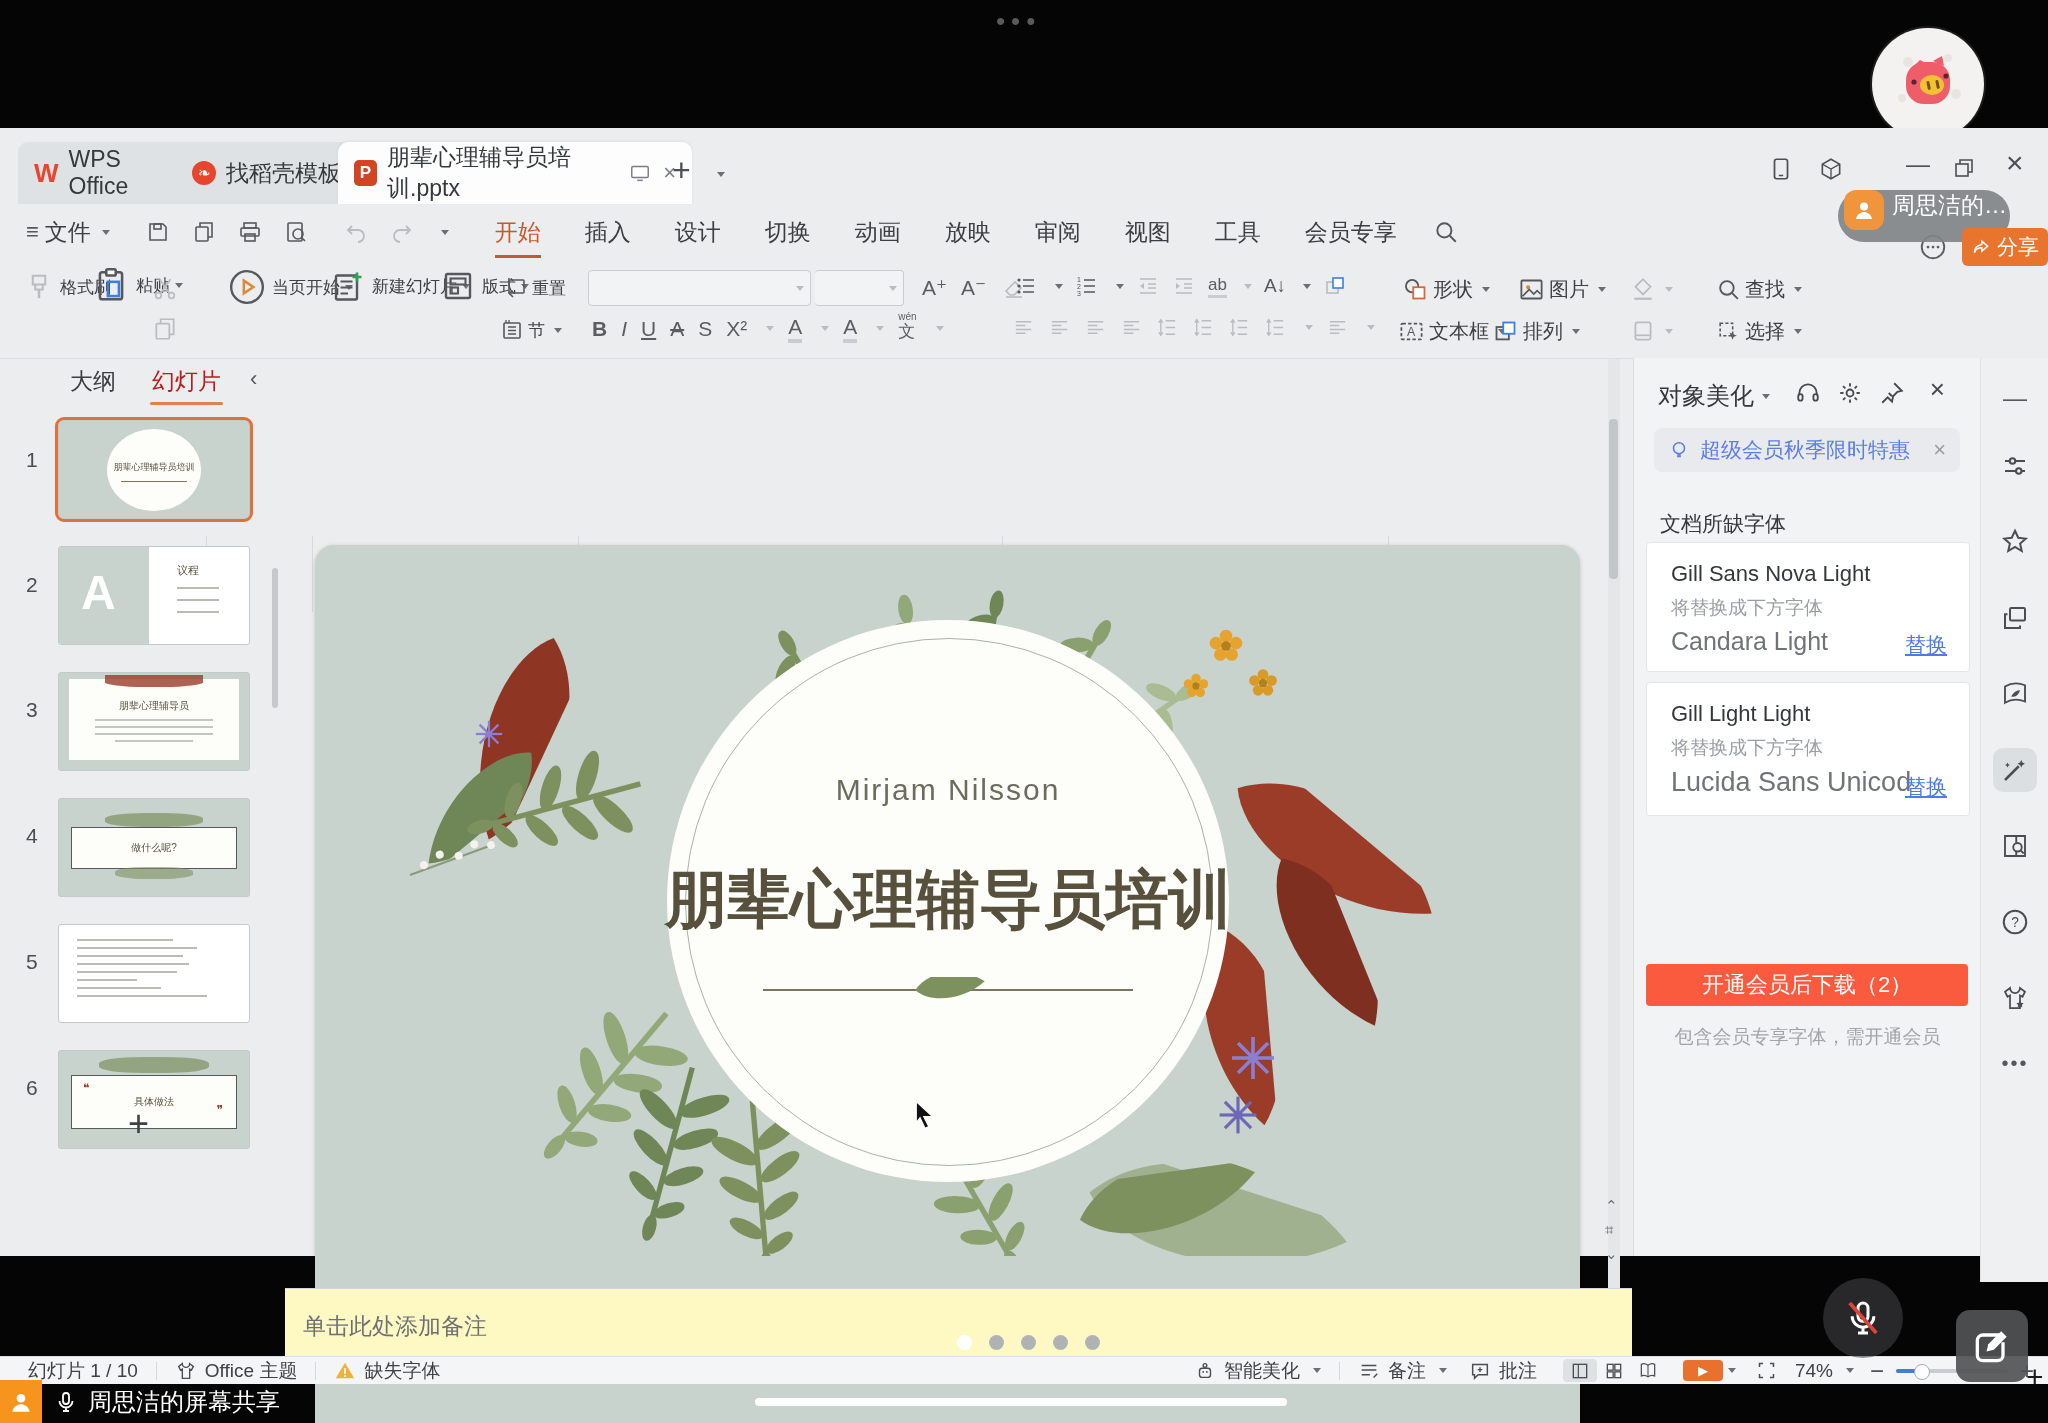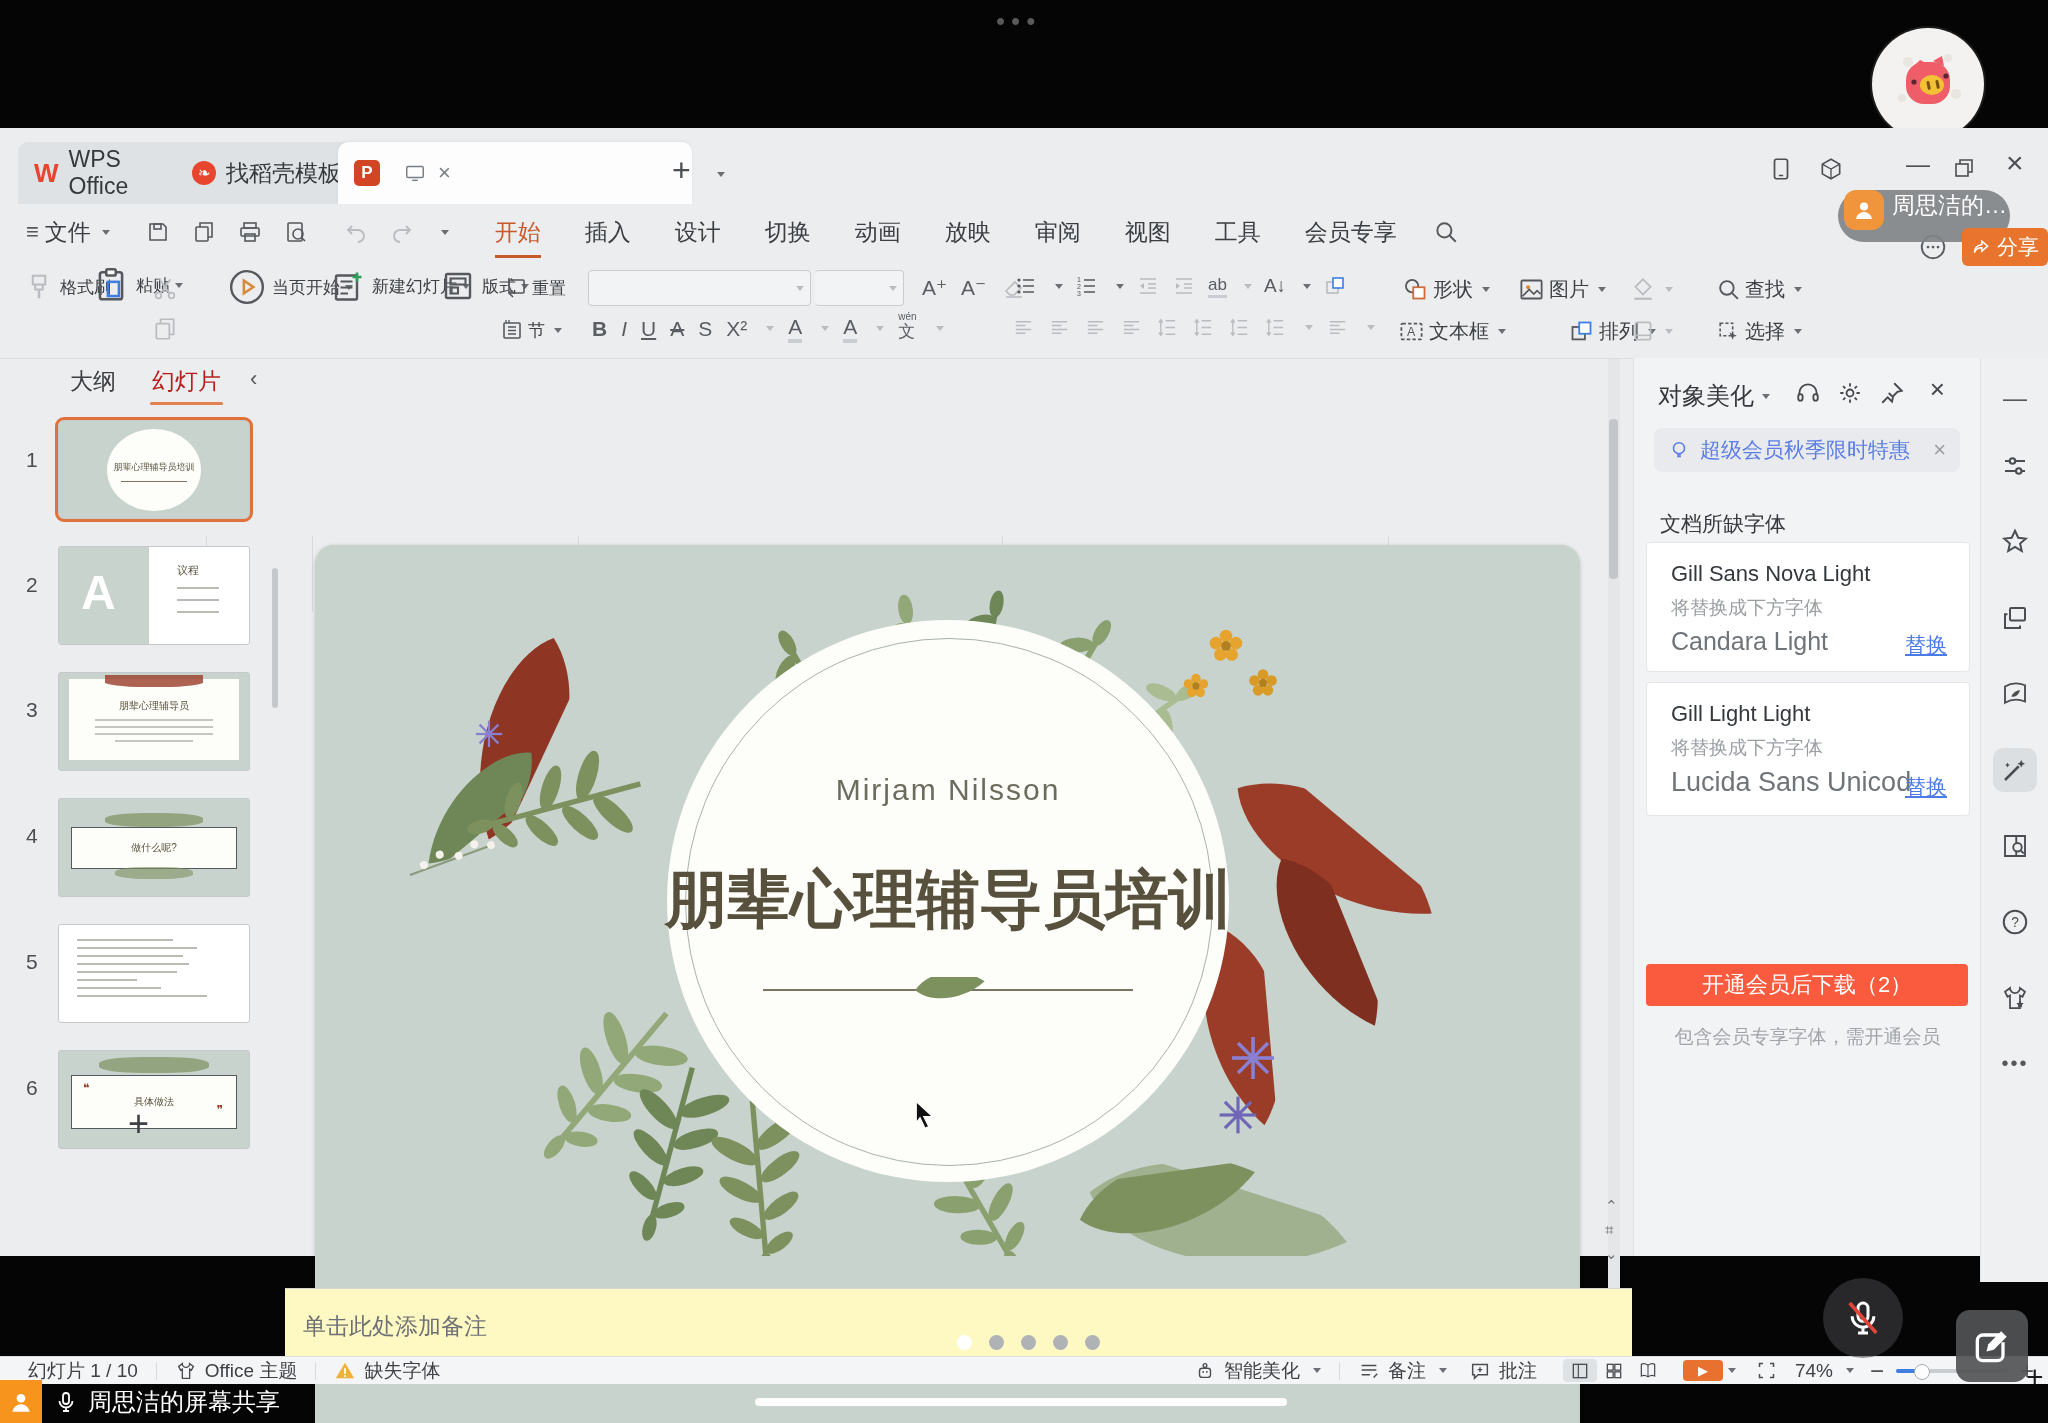--- a/index.html
+++ b/index.html
@@ -457,20 +457,21 @@
       <div class="tab" style="left:18px;width:152px;">
         <span class="tlogo" style="color:#e8452f;font-weight:bold;font-size:26px;">W</span>
         <span>WPS Office</span>
       </div>
       <div class="tab" style="left:176px;width:156px;">
         <span class="tlogo" style="width:24px;height:24px;border-radius:50%;background:#e8452f;color:#fff;display:inline-flex;align-items:center;justify-content:center;font-size:15px;">❧</span>
         <span>找稻壳模板</span>
       </div>
       <div class="tab active" style="left:338px;width:322px;">
         <span class="tlogo" style="width:26px;height:26px;border-radius:5px;background:#d14424;color:#fff;display:inline-flex;align-items:center;justify-content:center;font-size:17px;font-weight:bold;">P</span>
+        <span>朋辈心理辅导员培训.pptx</span>
         <span class="i" style="color:#7a7e82;margin-left:14px;">
             <svg width="22" height="22">
               <use href="#s-monitor"></use>
             </svg>
           </span>
         <span style="color:#7a7e82;margin-left:12px;font-size:22px;">×</span>
       </div>
       <div class="abs" style="left:672px;top:24px;font-size:32px;color:#4c4f53;">+</div>
       <span class="cdn abs" style="left:712px;top:44px;"></span>
 
@@ -804,21 +805,21 @@
       </div>
       <div class="trow" style="left:1398px;top:58px;">
         <span class="i" style="color:#55585c">
             <svg width="27" height="27">
               <use href="#s-tbox"></use>
             </svg>
           </span>
         <span class="tb-lab" style="font-size:20px;">文本框</span>
           <span class="cdn"></span>
       </div>
-      <div class="trow" style="left:1568px;top:58px;text-align:right;">
+      <div class="trow" style="left:1492px;top:58px;text-align:right;">
         <span class="i" style="color:#55585c">
             <svg width="27" height="27">
               <use href="#s-arrange"></use>
             </svg>
           </span>
         <span class="tb-lab" style="font-size:20px;">排列</span>
           <span class="cdn"></span>
       </div>
       <div class="trow" style="left:1630px;top:58px;">
         <span class="i dis">

